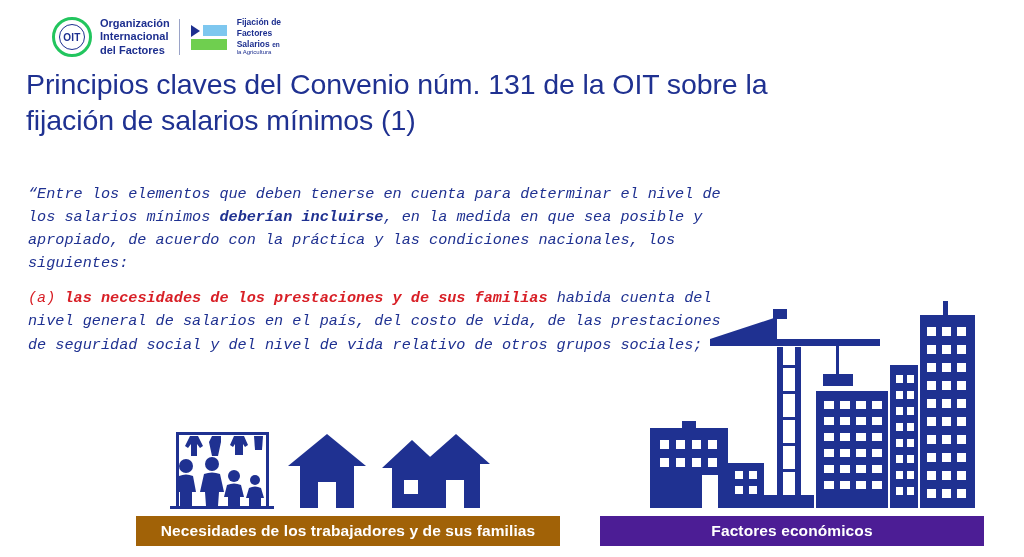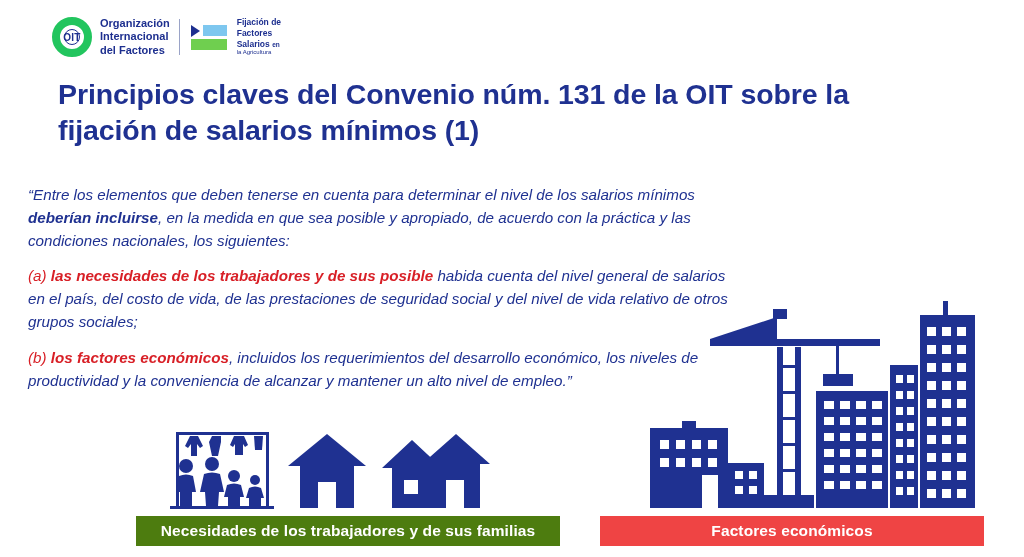--- a/index.html
+++ b/index.html
@@ -21,21 +21,21 @@
     top: 14px;
     left: 52px;
     display: flex;
     align-items: center;
     height: 46px;
   }
   .ilo-emblem {
     width: 40px;
     height: 40px;
     border-radius: 50%;
-    border: 8px solid #22c55e;
+    border: 3px solid #22c55e;
     display: flex;
     align-items: center;
     justify-content: center;
     box-sizing: border-box;
     position: relative;
   }
   .ilo-emblem .inner-ring {
     position: absolute;
     top: 4px; left: 4px; right: 4px; bottom: 4px;
     border-radius: 50%;
@@ -98,41 +98,41 @@
     font-weight: bold;
   }
   .brand-text .tiny {
     font-size: 6px;
     font-weight: normal;
   }
 
   
   .slide-title {
     position: absolute;
-    top: 76px;
+    top: 66px;
     left: 26px;
     width: 830px;
     color: #1f3191;
     font-size: 28.5px;
-    font-weight: bold;
+    font-weight: normal;
     line-height: 1.28;
     letter-spacing: -0.1px;
-    margin-left: 32px;
   }
 
   
   .quote-block {
     position: absolute;
     top: 183px;
     left: 28px;
     width: 700px;
     color: #1f3191;
     font-size: 15.2px;
     font-style: italic;
     line-height: 1.52;
+    font-family: Liberation Mono, monospace;
   }
   .quote-block p { margin: 0 0 12px 0; }
   .quote-block p:last-child { margin-bottom: 0; }
   .bold-blue { font-weight: bold; font-style: italic; }
   .bold-red { font-weight: bold; font-style: italic; color: #d81f26; }
   .red-italic { color: #d81f26; font-style: italic; }
 
   
   .illus { position: absolute; }
 
@@ -160,27 +160,27 @@
     justify-content: center;
     color: #ffffff;
     font-size: 15.5px;
     font-weight: bold;
     letter-spacing: 0.1px;
   }
   .caption-green-left {
     left: 136px;
     top: 516px;
     width: 424px;
-    background: #4d7c0f;
+    background: #a16207;
   }
   .caption-green-right {
     left: 600px;
     top: 516px;
     width: 384px;
-    background: #ef4444;
+    background: #4c1d95;
   }
 </style>
 </head>
 <body>
 
 <div class="logo-bar">
   <div class="ilo-emblem">
     <div class="inner-ring"></div>
     <span class="oit-text">OIT</span>
   </div>
@@ -211,25 +211,21 @@
 </div>
 
 <div class="slide-title">Principios claves del Convenio núm. 131 de la OIT sobre la fijación de salarios mínimos (1)</div>
 
 <div class="quote-block">
   <p>
     <span>“Entre los elementos que deben tenerse en cuenta para determinar el nivel de los salarios mínimos </span><span class="bold-blue">deberían incluirse</span><span>, en la medida en que sea posible y apropiado, de acuerdo con la práctica y las condiciones nacionales, los siguientes:</span>
   </p>
   <p>
     <span class="red-italic">(a)</span>
-    <span class="bold-red">las necesidades de los trabajadores y de sus posible</span><span> habida cuenta del nivel general de salarios en el país, del costo de vida, de las prestaciones de seguridad social y del nivel de vida relativo de otros grupos sociales;</span>
-  </p>
-  <p>
-    <span class="red-italic">(b)</span>
-    <span class="bold-red">los factores económicos</span><span>, incluidos los requerimientos del desarrollo económico, los niveles de productividad y la conveniencia de alcanzar y mantener un alto nivel de empleo.”</span>
+    <span class="bold-red">las necesidades de los prestaciones y de sus familias</span><span> habida cuenta del nivel general de salarios en el país, del costo de vida, de las prestaciones de seguridad social y del nivel de vida relativo de otros grupos sociales;</span>
   </p>
 </div>
 
 <div class="illus left-illus">
   <svg width="390" height="90" viewBox="0 0 390 90" xmlns="http://www.w3.org/2000/svg">
     <g fill="#1f3191">
 
       <rect x="16" y="8" width="3" height="74"></rect>
       <rect x="106" y="8" width="3" height="74"></rect>
       <rect x="16" y="8" width="93" height="3"></rect>

